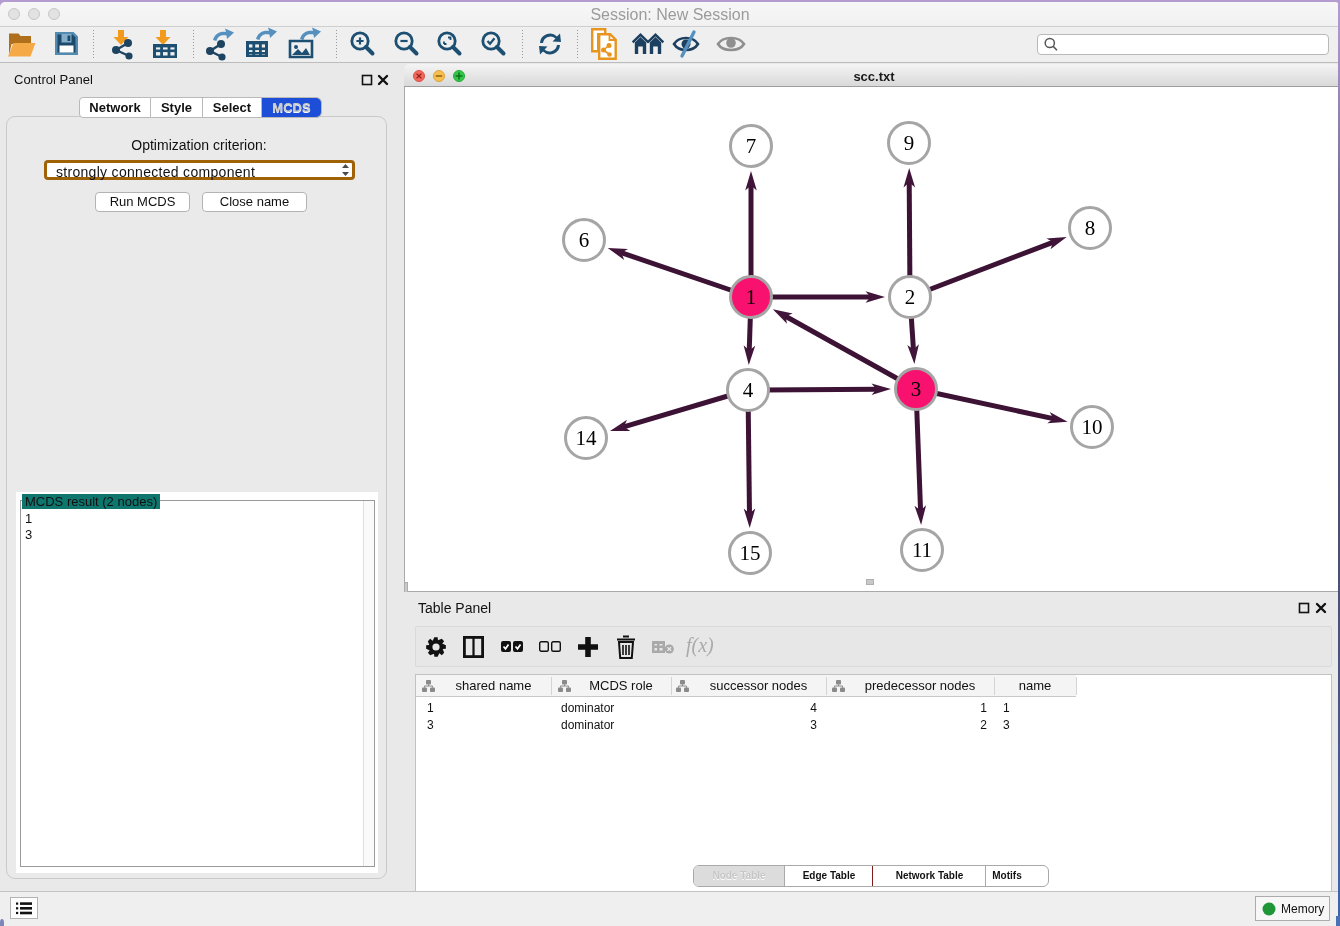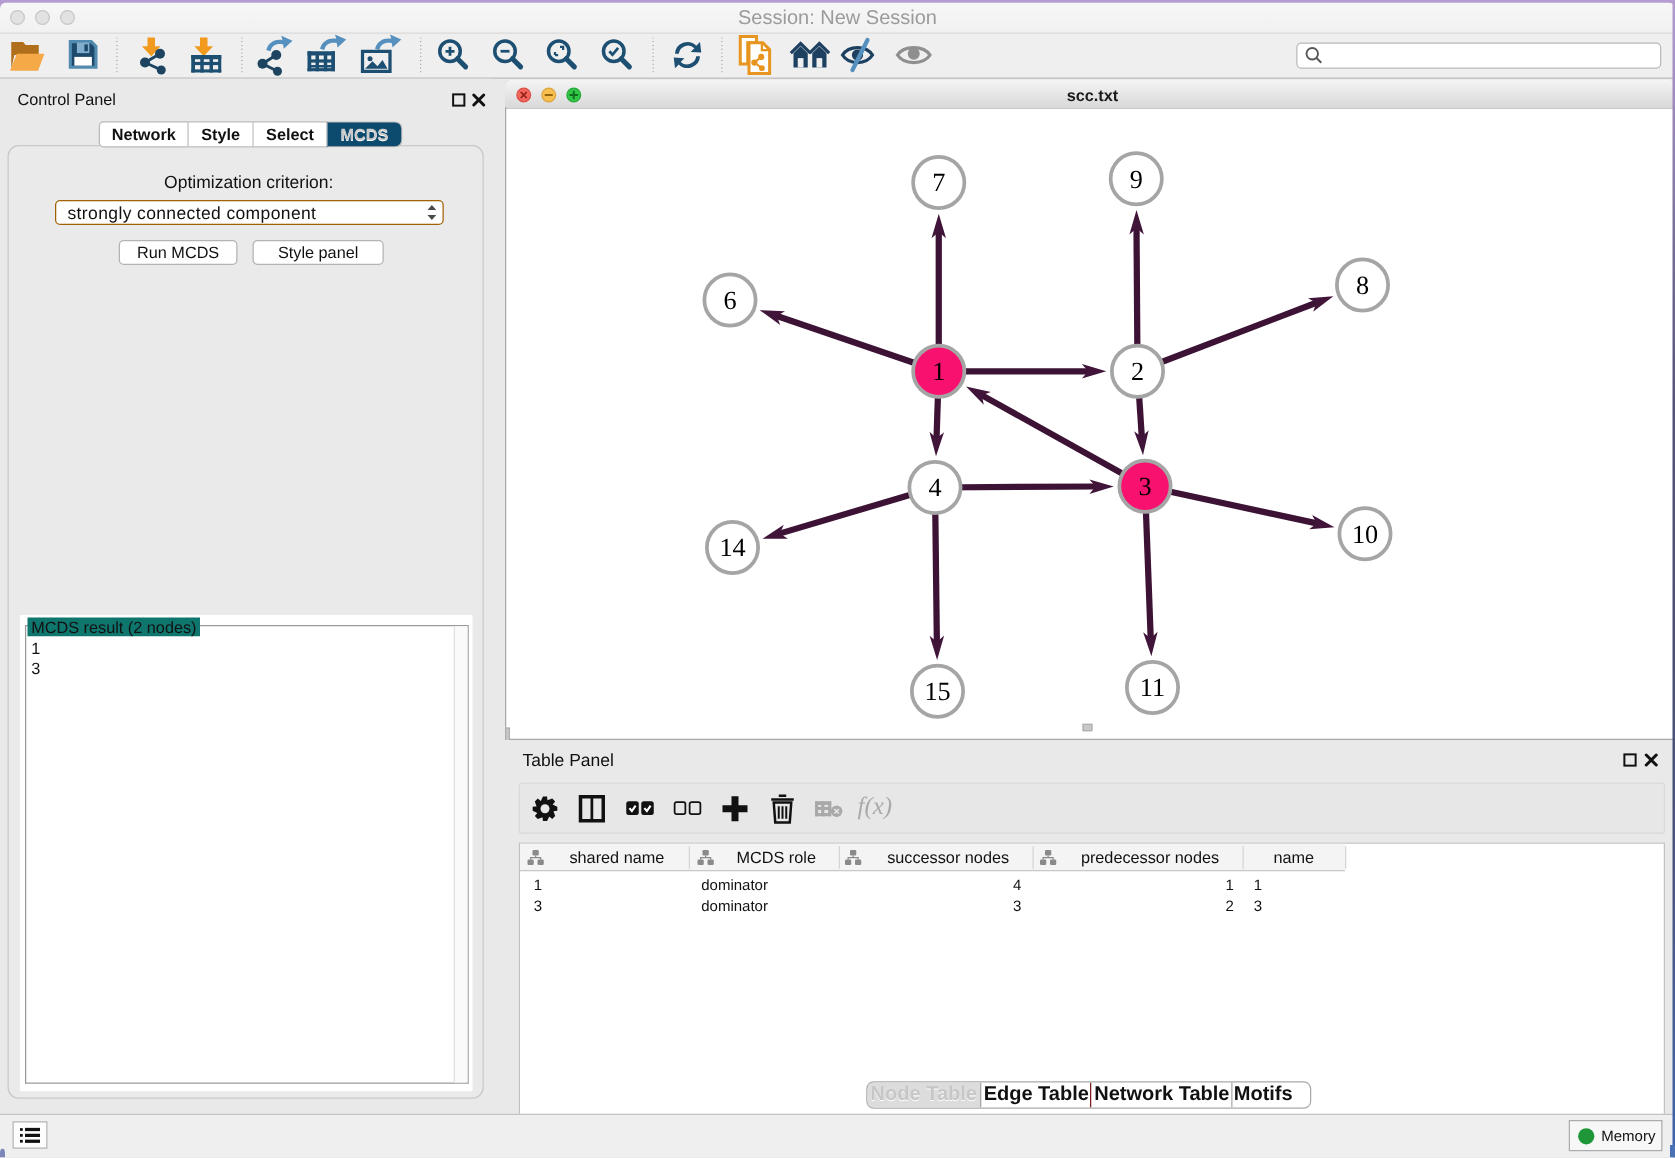--- a/index.html
+++ b/index.html
@@ -12,40 +12,40 @@
 
 #toolbar{left:0;top:27px;width:1340px;height:36px;background:#efefef;border-bottom:1px solid #bcbcbc}
 .tsep{top:30px;width:1px;height:30px;background-image:linear-gradient(#9a9a9a 33%,rgba(0,0,0,0) 0%);background-size:1px 3px}
 #searchbox{left:1037px;top:34px;width:292px;height:21px;background:#fff;border:1px solid #b9b9b9;border-radius:4px}
 
 #cpanel{left:0;top:63px;width:393px;height:828px;background:#e9e9e9}
 #cptitle{left:14px;top:72px;font-size:13px;color:#111}
 #cpane{left:6px;top:116px;width:381px;height:763px;border:1px solid #c9c9c9;border-radius:9px;background:#eaeaea}
 .tab{top:97px;height:21px;border:1px solid #b9b9b9;border-left:none;background:#fff;font-size:13px;font-weight:bold;color:#111;text-align:center;line-height:19px}
 #optlabel{left:0;top:137px;width:398px;text-align:center;font-size:14px;color:#111}
-#dropdown{left:44px;top:160px;width:311px;height:20px;background:#fff;border:1px solid #a16207;border-radius:4px;font-size:14px;line-height:18px;padding-left:9px;color:#111;letter-spacing:0.3px}
+#dropdown{left:44px;top:160px;width:311px;height:20px;background:#fff;border:3px solid #a16207;border-radius:4px;font-size:14px;line-height:18px;padding-left:9px;color:#111;letter-spacing:0.3px}
 .btn{top:192px;height:20px;background:#fff;border:1px solid #b3b3b3;border-radius:4px;font-size:13px;text-align:center;line-height:18px;color:#111}
 #legend{left:22px;top:494px;background:#0f766e;padding:0 3px;font-size:13px;color:#111}
 
 #netwin{left:404px;top:64px;width:936px;height:528px;border:1px solid #a8a8a8;border-radius:4px 4px 0 0;background:#fff}
 #nettitle{left:404px;top:64px;width:936px;height:23px;background:linear-gradient(#f4f4f4,#d9d9d9);border-bottom:1px solid #9e9e9e;border-radius:4px 4px 0 0}
 #nettext{left:406px;top:69px;width:936px;text-align:center;font-size:13px;font-weight:bold;color:#1a1a1a}
 .mac{top:70px;width:12px;height:12px;border-radius:50%}
 
 #tpanel{left:404px;top:592px;width:936px;height:299px;background:#e9e9e9}
 #tptitle{left:418px;top:600px;font-size:14px;color:#111}
 #ttoolbar{left:415px;top:626px;width:917px;height:41px;background:#e7e7e7;border:1px solid #d9d9d9;border-radius:2px}
 #ttable{left:415px;top:674px;width:917px;height:232px;background:#fff;border:1px solid #c2c2c2}
 #thead{left:0px;top:0px;width:660px;height:22px;background:#f4f4f4;border-bottom:1px solid #c9c9c9}
 .th{top:3px;font-size:13px;color:#111;text-align:center}
 .hsep{top:2px;width:1px;height:18px;background:#d4d4d4}
 .cell{font-size:12px;color:#111}
 
 #btabs{left:693px;top:865px;width:356px;height:22px;background:#fff;border:1px solid #a9a9a9;border-radius:6px;overflow:hidden}
-.btab{top:0;height:20px;font-size:16px;font-weight:bold;text-align:center;line-height:20px;color:#111}
+.btab{top:0;height:20px;font-size:10px;font-weight:bold;text-align:center;line-height:20px;color:#111}
 
 #statusbar{left:0;top:891px;width:1340px;height:35px;background:#efefef;border-top:1px solid #c3c3c3}
 #listbtn{left:10px;top:897px;width:28px;height:22px;background:#fdfdfd;border:1px solid #b3b3b3}
 #membtn{left:1255px;top:896px;width:75px;height:25px;background:#f7f7f7;border:1px solid #acacac;font-size:12px;color:#111}
 svg{position:absolute;overflow:visible}
 </style></head>
 <body>
 
 <div class="abs" style="left:0;top:0;width:1340px;height:8px;background:#b49cd1"></div>
 <div class="abs" id="titlebar"></div>
@@ -211,28 +211,28 @@
 <svg class="abs" style="left:361px;top:74px" width="12" height="12" viewBox="0 0 12 12">
     <rect x="1.5" y="1.5" width="9" height="9" fill="none" stroke="#111" stroke-width="1.6"></rect>
   </svg>
 <svg class="abs" style="left:377px;top:74px" width="12" height="12" viewBox="0 0 12 12">
     <path d="M2 2 L10 10 M10 2 L2 10" stroke="#111" stroke-width="2.4" stroke-linecap="round"></path>
   </svg>
 <div class="abs" id="cpane"></div>
 <div class="abs tab" style="left:79px;width:72px;border-radius:4px 0 0 4px;border-left:1px solid #b9b9b9">Network</div>
 <div class="abs tab" style="left:151px;width:52px">Style</div>
 <div class="abs tab" style="left:203px;width:59px">Select</div>
-<div class="abs tab" style="left:262px;width:60px;background:#0c4a6e;border-radius:0 6px 6px 0;color:#c9c9c9;text-shadow:0 1px 0 #fff">MCDS</div>
+<div class="abs tab" style="left:262px;width:60px;background:#1d4ed8;border-radius:0 6px 6px 0;color:#c9c9c9;text-shadow:0 1px 0 #fff">MCDS</div>
 <div class="abs" id="optlabel">Optimization criterion:</div>
 <div class="abs" id="dropdown">strongly connected component</div>
 <svg class="abs" style="left:340px;top:163px" width="11" height="14" viewBox="0 0 11 14">
     <path d="M2 5 L5.5 1 L9 5 Z M2 9 L5.5 13 L9 9 Z" fill="#4a4a4a"></path>
   </svg>
 <div class="abs btn" style="left:95px;width:95px">Run MCDS</div>
-<div class="abs btn" style="left:202px;width:105px">Style panel</div>
+<div class="abs btn" style="left:202px;width:105px">Close name</div>
 <div class="abs" style="left:16px;top:492px;width:362px;height:381px;background:#fff"></div>
 <div class="abs" style="left:20px;top:500px;width:355px;height:367px;border:1px solid #9a9a9a"></div>
 <div class="abs" style="left:363px;top:501px;width:11px;height:365px;background:#fafafa;border-left:1px solid #e0e0e0"></div>
 <div class="abs" id="legend">MCDS result (2 nodes)</div>
 <div class="abs" style="left:25px;top:511px;font-size:13px;line-height:16px;color:#111">1<br>3</div>
 
 <div class="abs" id="netwin"></div>
 <div class="abs" id="nettitle"></div>
 <div class="abs" id="nettext">scc.txt</div>
 <div class="abs mac" style="left:413px;background:#f2665c;border:1px solid #d9524a"></div>

